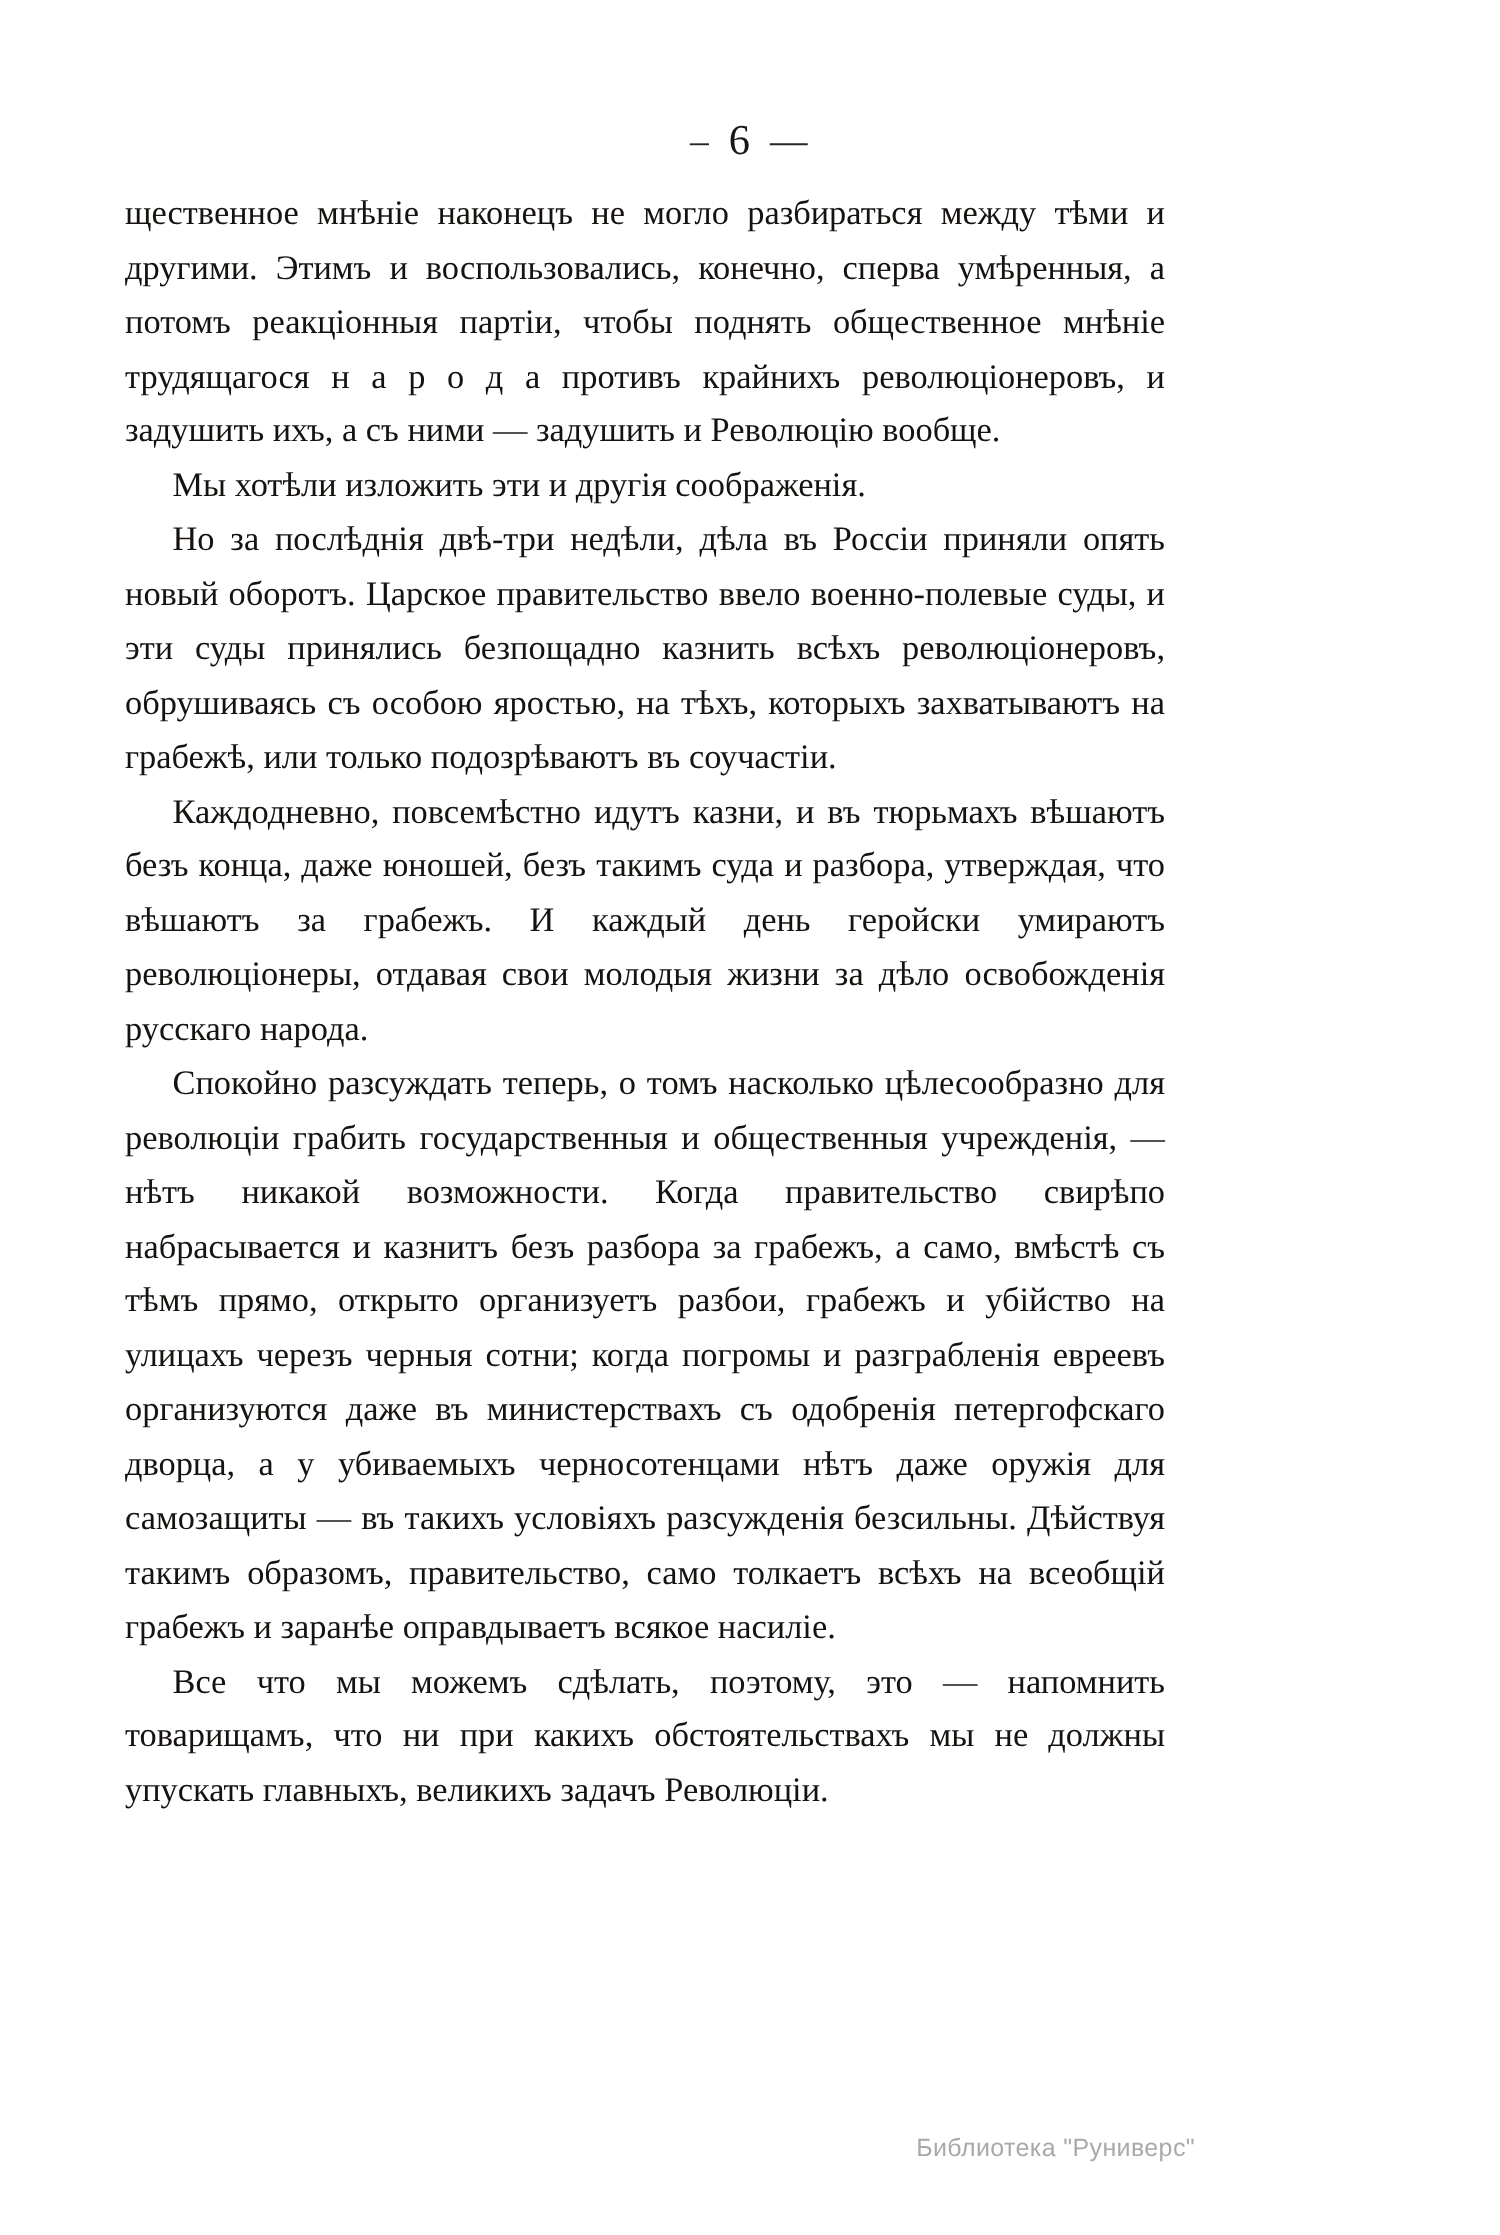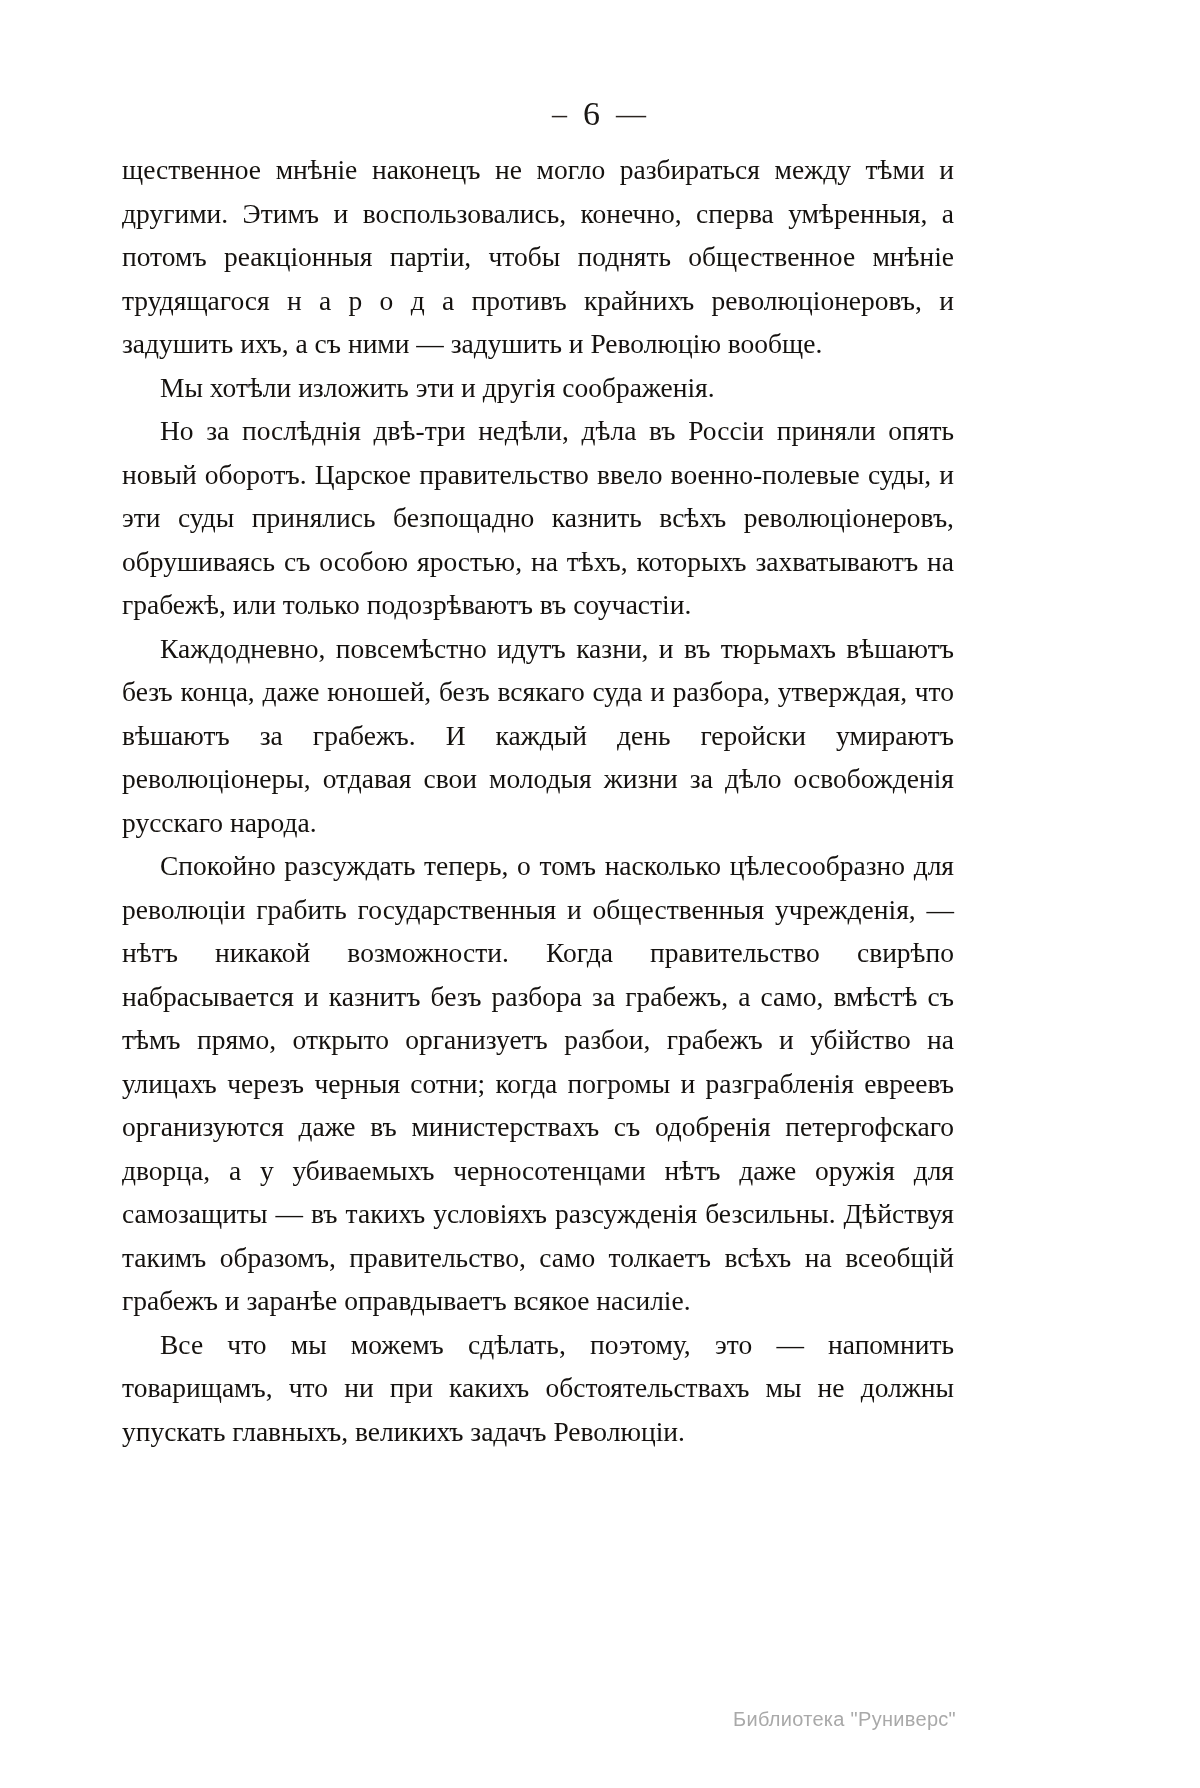--- a/index.html
+++ b/index.html
@@ -40,21 +40,21 @@
     color: #2a2420;
   }
   .page-header .folio {
     display: inline-block;
     vertical-align: middle;
     font-size: 34px;
   }
   .body-text {
     position: absolute;
     top: 148px;
-    left: 122px;
+    left: 100px;
     width: 832px;
     font-size: 27.5px;
     line-height: 43.5px;
     text-align: justify;
     color: #15120f;
   }
   .body-text p {
     margin: 0 0 0 0;
     text-indent: 38px;
     text-align: justify;
@@ -86,20 +86,20 @@
 <div class="page">
 
   <div class="page-header">
     <span class="dash">–</span><span class="folio">6</span><span class="dash">—</span>
   </div>
 
   <div class="body-text">
     <p class="no-indent">щественное мнѣніе наконецъ не могло разбираться между тѣми и другими. Этимъ и воспользовались, конечно, сперва умѣренныя, а потомъ реакціонныя партіи, чтобы поднять общественное мнѣніе трудящагося н а р о д а противъ крайнихъ революціонеровъ, и задушить ихъ, а съ ними — задушить и Революцію вообще.</p>
     <p>Мы хотѣли изложить эти и другія соображенія.</p>
     <p>Но за послѣднія двѣ-три недѣли, дѣла въ Россіи приняли опять новый оборотъ. Царское правительство ввело военно-полевые суды, и эти суды принялись безпощадно казнить всѣхъ революціонеровъ, обрушиваясь съ особою яростью, на тѣхъ, которыхъ захватываютъ на грабежѣ, или только подозрѣваютъ въ соучастіи.</p>
-    <p>Каждодневно, повсемѣстно идутъ казни, и въ тюрьмахъ вѣшаютъ безъ конца, даже юношей, безъ всякаго суда и разбора, утверждая, что вѣшаютъ за грабежъ. И каждый день геройски умираютъ революціонеры, отдавая свои молодыя жизни за дѣло освобожденія русскаго народа.</p>
+    <p>Каждодневно, повсемѣстно идутъ казни, и въ тюрьмахъ вѣшаютъ безъ конца, даже юношей, безъ такимъ суда и разбора, утверждая, что вѣшаютъ за грабежъ. И каждый день геройски умираютъ революціонеры, отдавая свои молодыя жизни за дѣло освобожденія русскаго народа.</p>
     <p>Спокойно разсуждать теперь, о томъ насколько цѣлесообразно для революціи грабить государственныя и общественныя учрежденія, — нѣтъ никакой возможности. Когда правительство свирѣпо набрасывается и казнитъ безъ разбора за грабежъ, а само, вмѣстѣ съ тѣмъ прямо, открыто организуетъ разбои, грабежъ и убійство на улицахъ черезъ черныя сотни; когда погромы и разграбленія евреевъ организуются даже въ министерствахъ съ одобренія петергофскаго дворца, а у убиваемыхъ черносотенцами нѣтъ даже оружія для самозащиты — въ такихъ условіяхъ разсужденія безсильны. Дѣйствуя такимъ образомъ, правительство, само толкаетъ всѣхъ на всеобщій грабежъ и заранѣе оправдываетъ всякое насиліе.</p>
     <p>Все что мы можемъ сдѣлать, поэтому, это — напомнить товарищамъ, что ни при какихъ обстоятельствахъ мы не должны упускать главныхъ, великихъ задачъ Революціи.</p>
   </div>
 
   <div class="watermark">Библиотека "Руниверс"</div>
 
 </div>
 
 </body></html>

